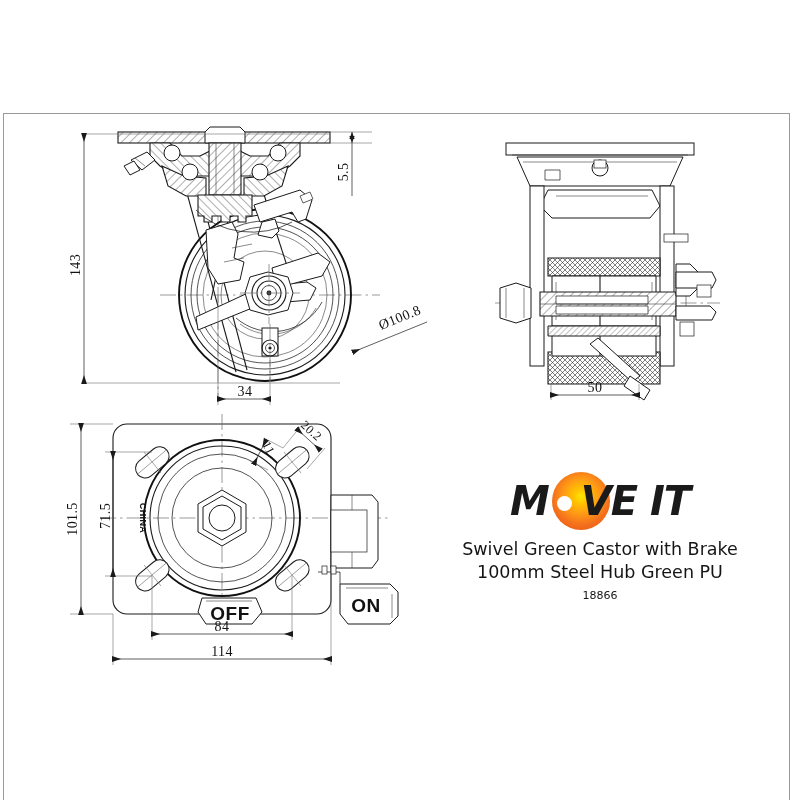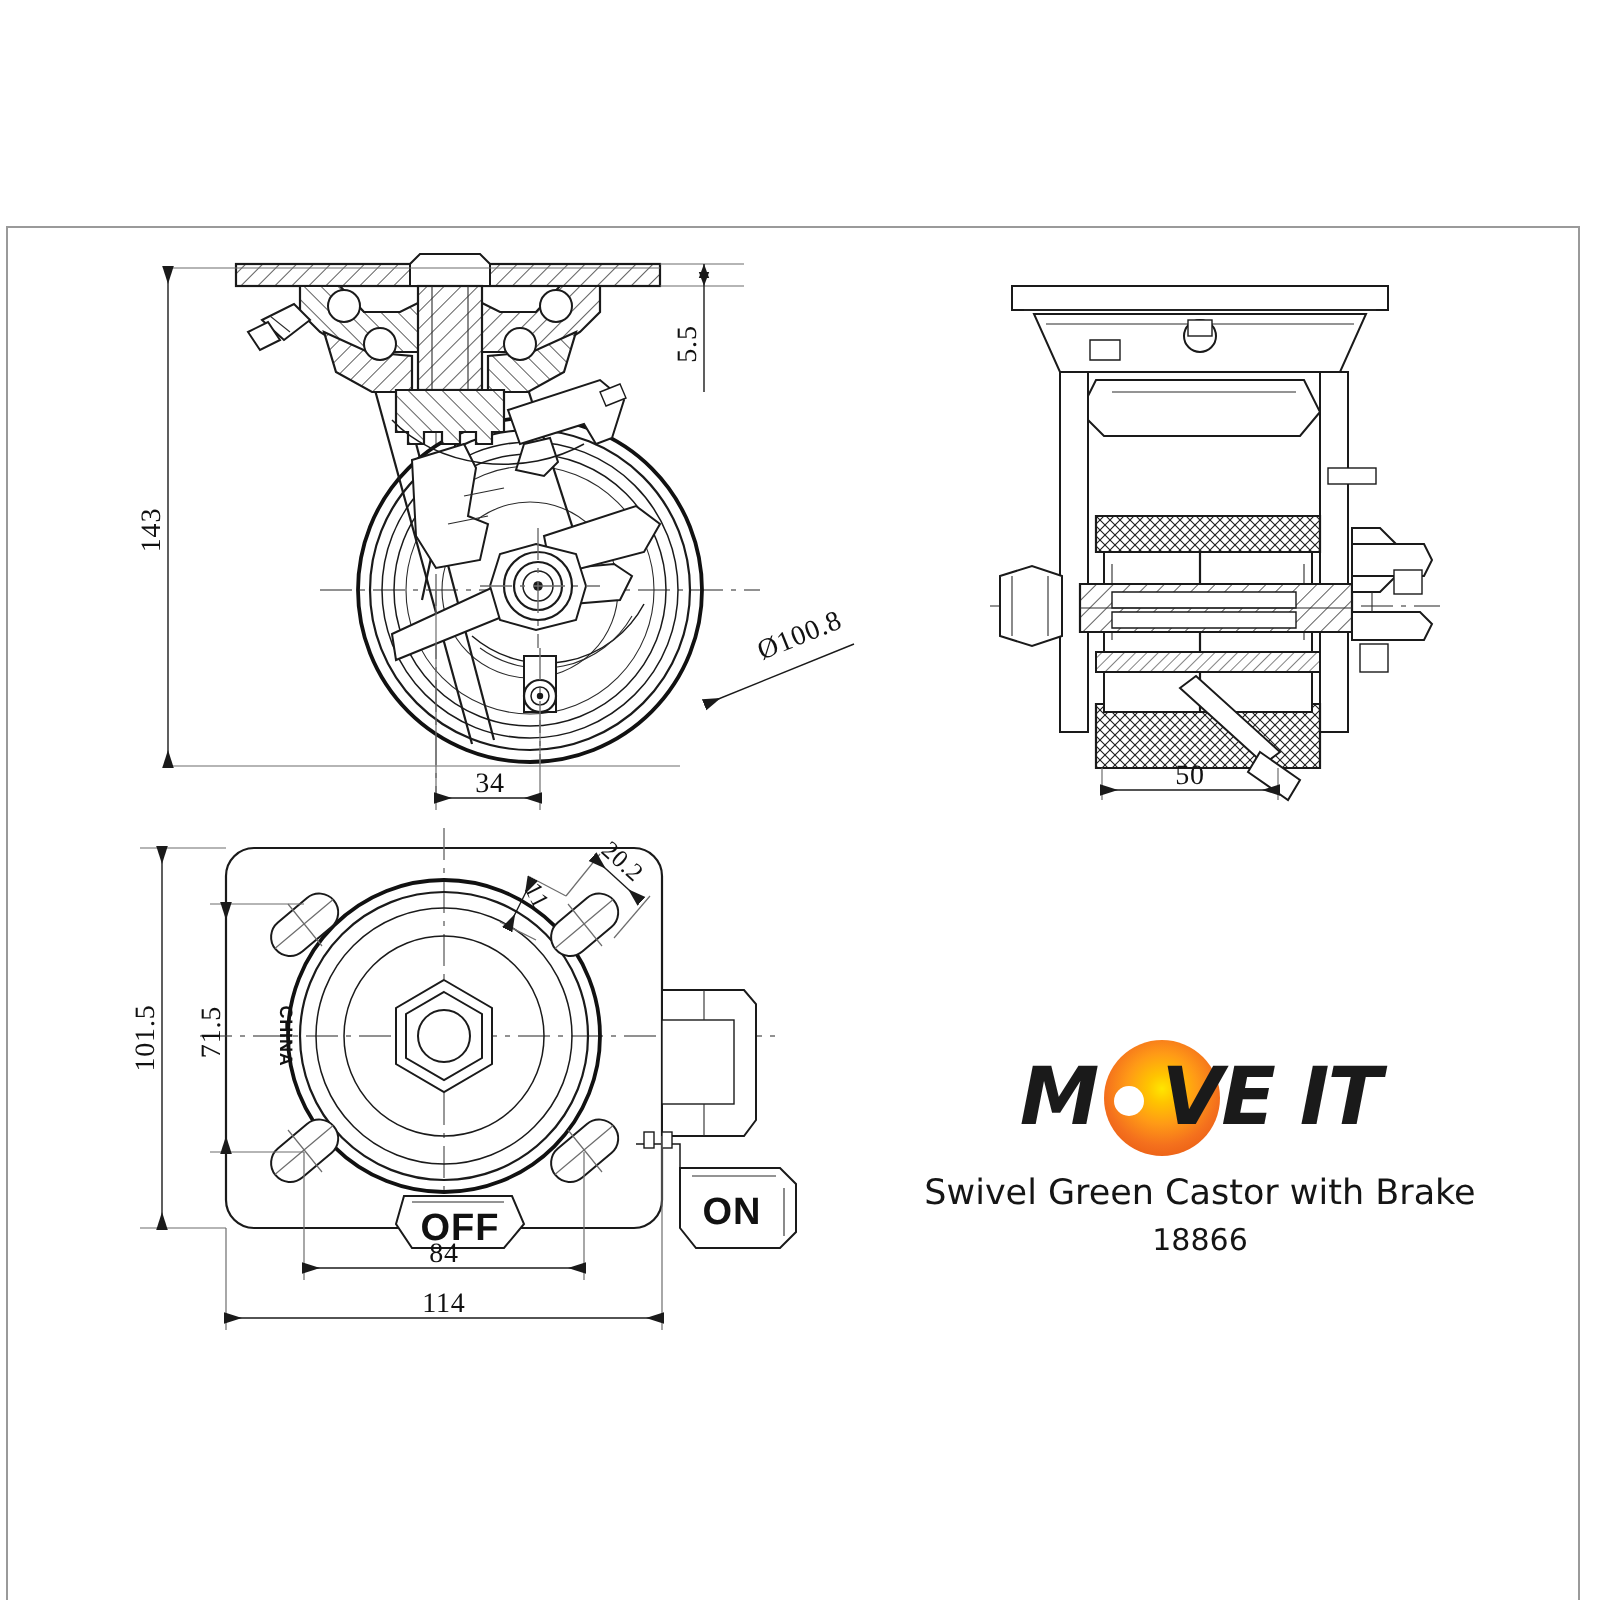--- a/index.html
+++ b/index.html
@@ -75,21 +75,20 @@
     position: absolute;
     left: 440px;
     top: 470px;
     width: 320px;
     text-align: center;
   }
   #logo {
     position: relative;
     height: 62px;
     margin-bottom: 6px;
-    margin-top: 48px;
   }
   #logo-blob {
     position: absolute;
     left: 50%;
     top: 2px;
     width: 58px;
     height: 58px;
     margin-left: -48px;
     border-radius: 50%;
     background: radial-gradient(circle at 50% 42%,
@@ -127,21 +126,21 @@
   }
   .cap-line {
     font-family: "DejaVu Sans", sans-serif;
     font-size: 17.5px;
     color: #151515;
     line-height: 23px;
     white-space: nowrap;
   }
   .cap-code {
     font-family: "DejaVu Sans", sans-serif;
-    font-size: 15px;
+    font-size: 11px;
     color: #151515;
     line-height: 23px;
   }
 </style>
 </head>
 <body>
 
 <div id="sheet">
 
   <div class="frame"></div>
@@ -502,16 +501,17 @@
   <div id="caption">
 
     <div id="logo">
       <div id="logo-blob"></div>
       <div id="logo-text">
         <span>M</span><span class="hole"></span><span>VE IT</span>
       </div>
     </div>
 
     <div class="cap-line">Swivel Green Castor with Brake</div>
+    <div class="cap-line">100mm Steel Hub Green PU</div>
     <div class="cap-code">18866</div>
   </div>
 
 </div>
 
 </body></html>

